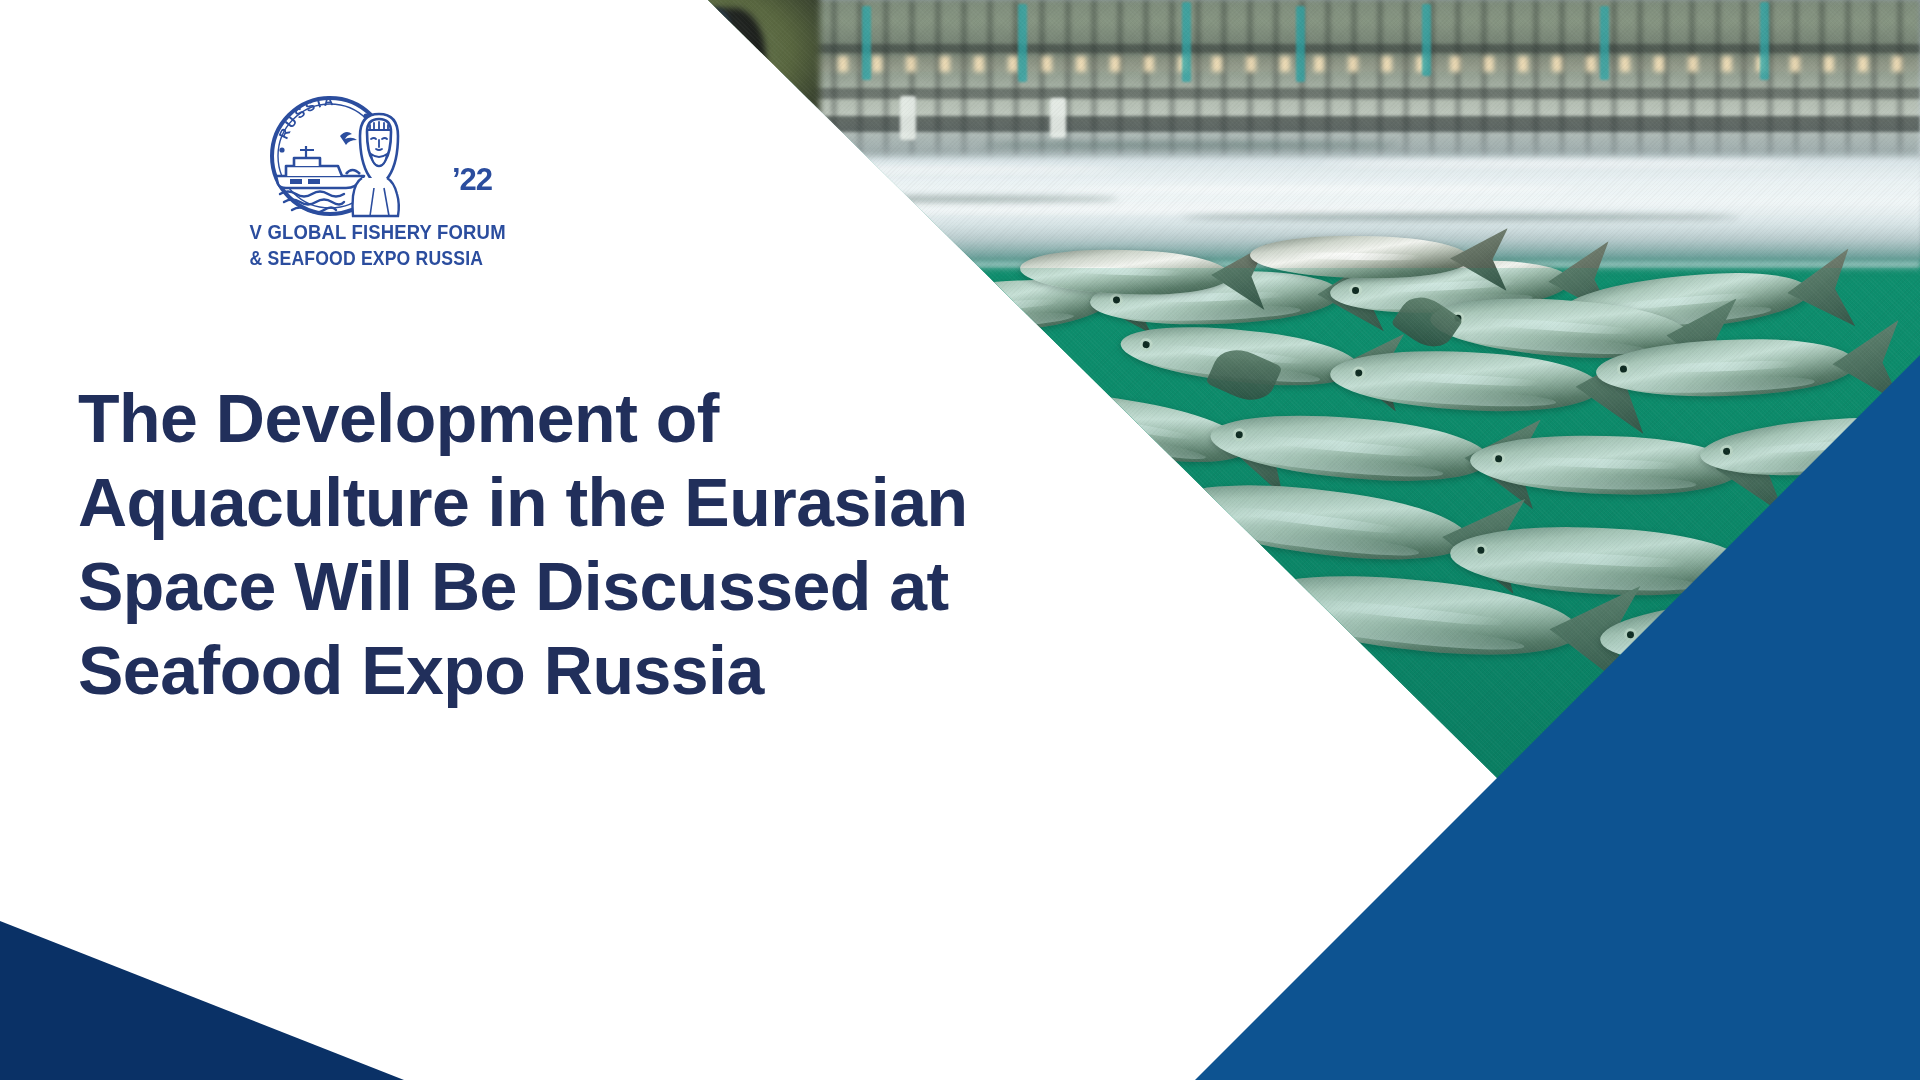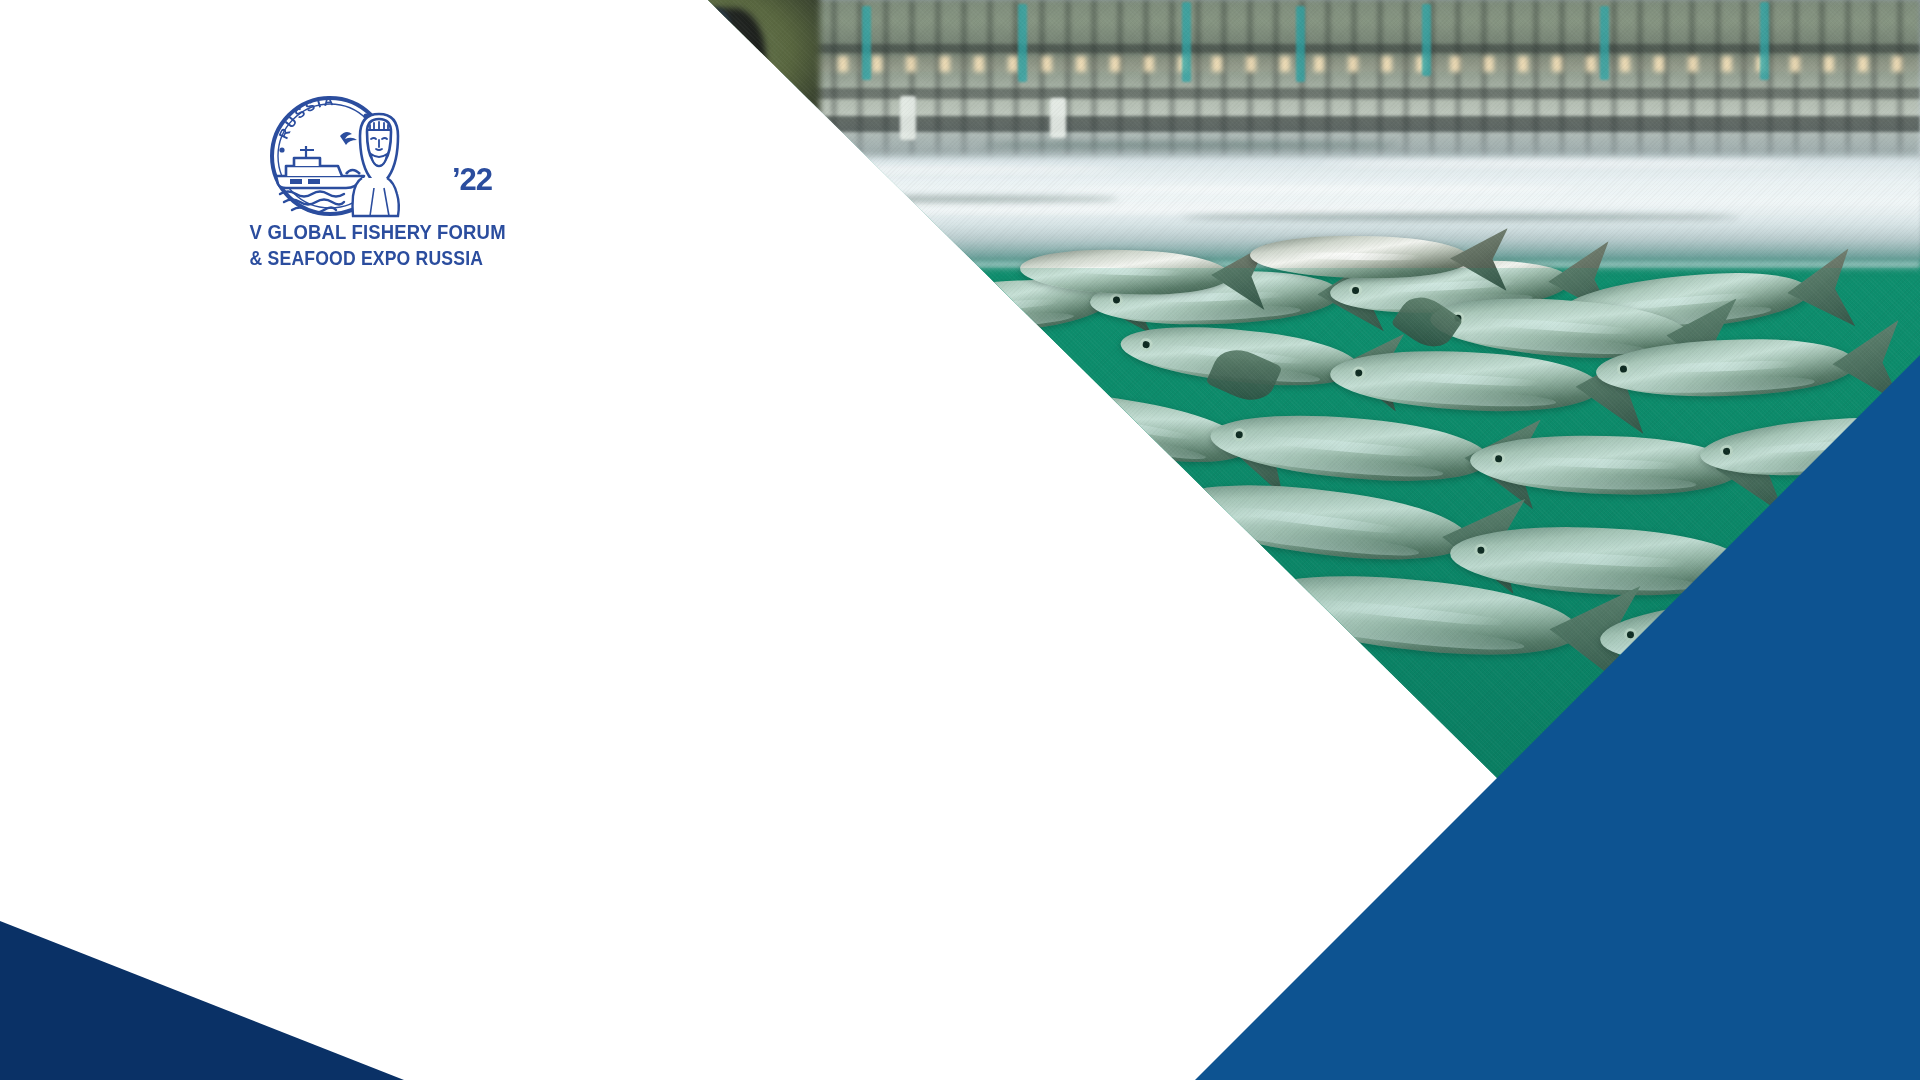--- a/index.html
+++ b/index.html
@@ -504,14 +504,15 @@
           <path d="M140 96 L136 124"></path>
           <path d="M150 96 L155 124"></path>
         </g>
       </svg>
       <div class="logo-year">’22</div>
     </div>
     <div class="logo-line logo-line-1">V GLOBAL FISHERY FORUM</div>
     <div class="logo-line logo-line-2">&amp; SEAFOOD EXPO RUSSIA</div>
   </div>
 
+  <h1 class="headline">The Development of Aquaculture in the Eurasian Space Will Be Discussed at Seafood Expo Russia</h1>
 
 </div>
 
 </body></html>

